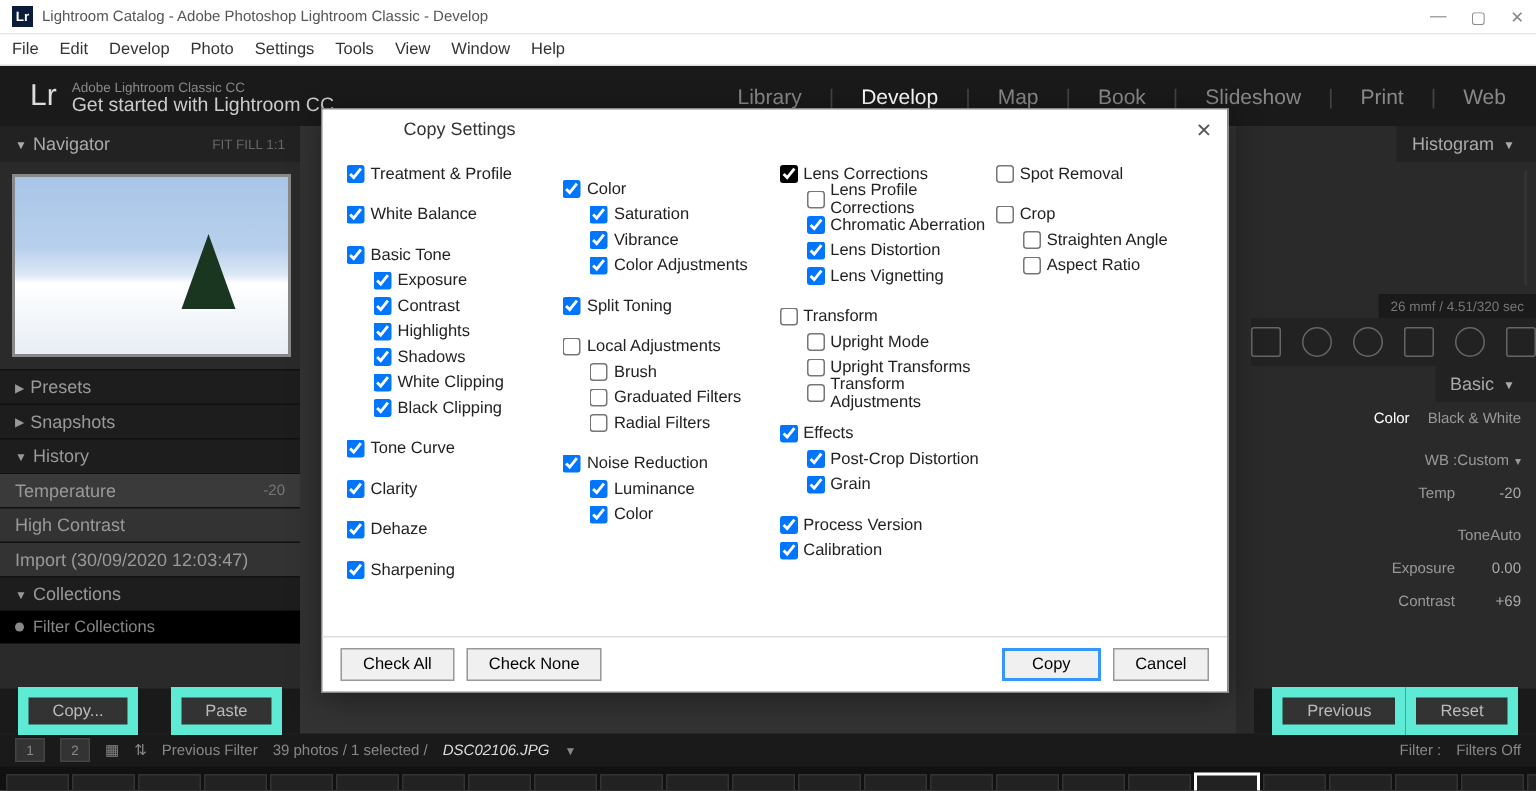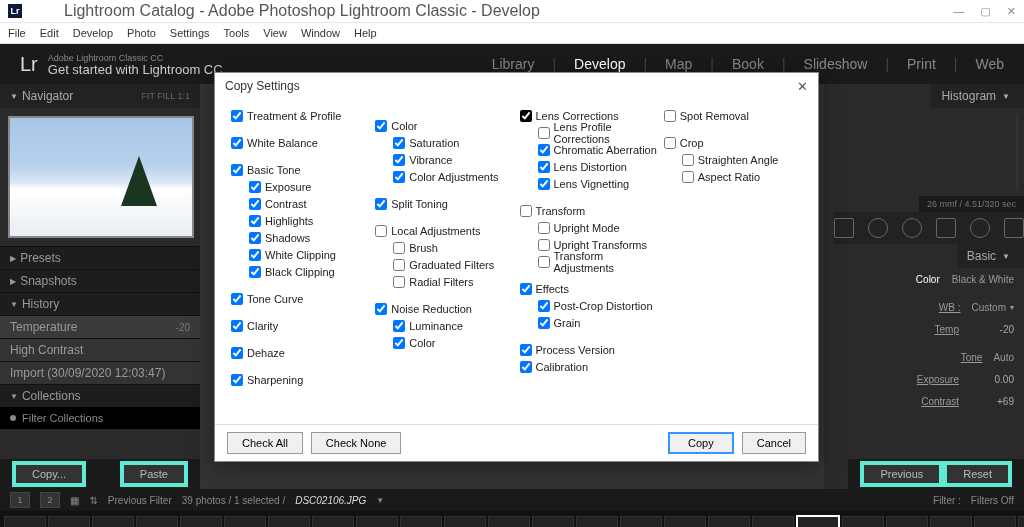--- a/index.html
+++ b/index.html
@@ -1,18 +1,18 @@
 <!DOCTYPE html>
 <html><head>
 <meta charset="utf-8">
 <style>
 html,body{margin:0;padding:0;width:1024px;height:527px;overflow:hidden;font-family:"Segoe UI",Arial,sans-serif;font-size:11px;background:#f0f0f0;color:#222;}
 .win-titlebar{height:22px;background:#fff;display:flex;align-items:center;padding:0 8px;border-bottom:1px solid #e5e5e5;}
 .win-icon{width:14px;height:14px;background:#0b1b3a;color:#fff;font-size:9px;font-weight:bold;display:inline-flex;align-items:center;justify-content:center;margin-right:6px;}
-.win-title{font-size:16px;color:#555;margin-left:36px;}
+.win-title{font-size:10px;color:#555;}
 .win-ctrls{margin-left:auto;display:flex;gap:16px;color:#888;}
 .win-ctrls span{cursor:default;}
 .menubar{height:20px;background:#fff;display:flex;align-items:center;gap:14px;padding:0 8px;border-bottom:1px solid #ddd;color:#333;}
 .app{background:#1a1a1a;height:485px;position:relative;color:#bbb;}
 .lr-header{height:40px;display:flex;align-items:center;padding:0 20px;}
 .lr-logo{font-family:Arial;font-size:20px;color:#ddd;margin-right:10px;}
 .lr-sub{font-size:9px;color:#888;line-height:11px;}
 .lr-sub .main{font-size:13px;color:#ccc;}
 .modules{margin-left:auto;display:flex;gap:18px;font-size:14px;color:#888;align-items:center;}
 .modules span.active{color:#fff;font-weight:500;}
@@ -27,41 +27,41 @@
 .nav-thumb{margin:8px;width:182px;height:118px;border:2px solid #888;background:linear-gradient(to bottom,#a8c5e8 0%,#b8d0ed 40%,#dce8f5 55%,#fff 60%,#e8eef5 100%);position:relative;overflow:hidden;}
 .tree{position:absolute;right:35px;bottom:30px;width:0;height:0;border-left:18px solid transparent;border-right:18px solid transparent;border-bottom:50px solid #1a3520;}
 .section-row{height:22px;background:#1d1d1d;border-top:1px solid #111;display:flex;align-items:center;padding:0 10px;color:#999;font-size:12px;}
 .section-row.alt{background:#333;}
 .section-row .tri{font-size:8px;margin-right:4px;}
 .section-row .val{margin-left:auto;font-size:10px;color:#777;}
 .hist-sel{background:#3a3a3a;}
 .filter-row{height:22px;background:#000000;display:flex;align-items:center;padding:0 10px;color:#888;font-size:11px;}
 .filter-dot{width:6px;height:6px;border-radius:3px;background:#888;margin-right:6px;}
 .btn-row{height:30px;display:flex;align-items:center;justify-content:space-between;padding:0 12px;background:#1a1a1a;}
-.panel-btn{background:#333;border:4px solid #5eead4;color:#bbb;padding:3px 16px;font-size:11px;}
+.panel-btn{background:#333;border:7px solid #5eead4;color:#bbb;padding:3px 16px;font-size:11px;}
 .histogram{margin:6px;height:74px;background:#1a1a1a;border:1px solid #333;position:relative;overflow:hidden;}
 .hist-curve{position:absolute;bottom:0;left:0;right:0;height:74px;}
 .hist-info{display:flex;justify-content:space-between;padding:0 8px;font-size:9px;color:#777;background:#1a1a1a;height:16px;align-items:center;}
 .tool-row{height:32px;display:flex;align-items:center;justify-content:center;gap:14px;background:#222;}
 .tool{width:18px;height:18px;border:1px solid #666;border-radius:2px;}
 .tool.circle{border-radius:50%;}
 .setting-row{height:22px;display:flex;align-items:center;padding:0 10px;font-size:10px;color:#999;}
-.setting-row .lbl{width:50px;text-align:right;margin-right:11px;text-decoration:underline;}
+.setting-row .lbl{width:50px;text-align:right;margin-right:0;}
 .setting-row .val{width:32px;text-align:right;color:#aaa;}
 .slider{flex:1;height:3px;background:#444;margin:0 6px;position:relative;}
 .slider.rainbow{background:linear-gradient(to right,#f00,#ff0,#0f0,#0ff,#00f,#f0f,#f00);}
 .slider.green{background:linear-gradient(to right,#0f0,#888,#f0f);}
 .filmstrip{height:42px;background:#111;display:flex;align-items:center;padding:0 4px;gap:2px;overflow:hidden;}
 .film-thumb{width:40px;height:30px;background:#222;border:1px solid #333;flex-shrink:0;}
 .film-thumb.sel{border:2px solid #fff;}
 .toolbar-bottom{height:22px;background:#1a1a1a;display:flex;align-items:center;padding:0 10px;gap:10px;color:#888;font-size:10px;}
 .pg-btn{width:18px;height:14px;background:#333;border:1px solid #444;display:inline-flex;align-items:center;justify-content:center;font-size:9px;}
 
 .dialog{position:absolute;left:214px;top:28px;width:603px;height:388px;background:#fff;border:1px solid #888;z-index:100;display:flex;flex-direction:column;box-shadow:0 4px 20px rgba(0,0,0,0.4);}
-.dlg-title{height:26px;display:flex;align-items:center;padding:0 10px;font-size:12px;color:#333;}
+.dlg-title{height:26px;display:flex;align-items:center;padding:0 10px;font-size:12px;color:#333;margin-left:44px;}
 .dlg-close{margin-left:auto;cursor:pointer;font-size:13px;color:#555;}
 .dlg-body{flex:1;display:flex;padding:10px 16px;gap:6px;}
 .dlg-col{flex:1;display:flex;flex-direction:column;gap:3px;font-size:11px;color:#222;}
 .chk{display:flex;align-items:center;gap:4px;height:14px;}
 .chk input{margin:0;width:12px;height:12px;}
 .chk.indent{margin-left:18px;}
 .chk.gap-top{margin-top:10px;}
 .dlg-footer{height:36px;border-top:1px solid #ddd;display:flex;align-items:center;padding:0 12px;gap:8px;}
 .dlg-btn{padding:4px 14px;font-size:11px;border:1px solid #999;background:#f0f0f0;cursor:pointer;}
 .dlg-btn.primary{border:2px solid #3596ff;padding:3px 18px;}

